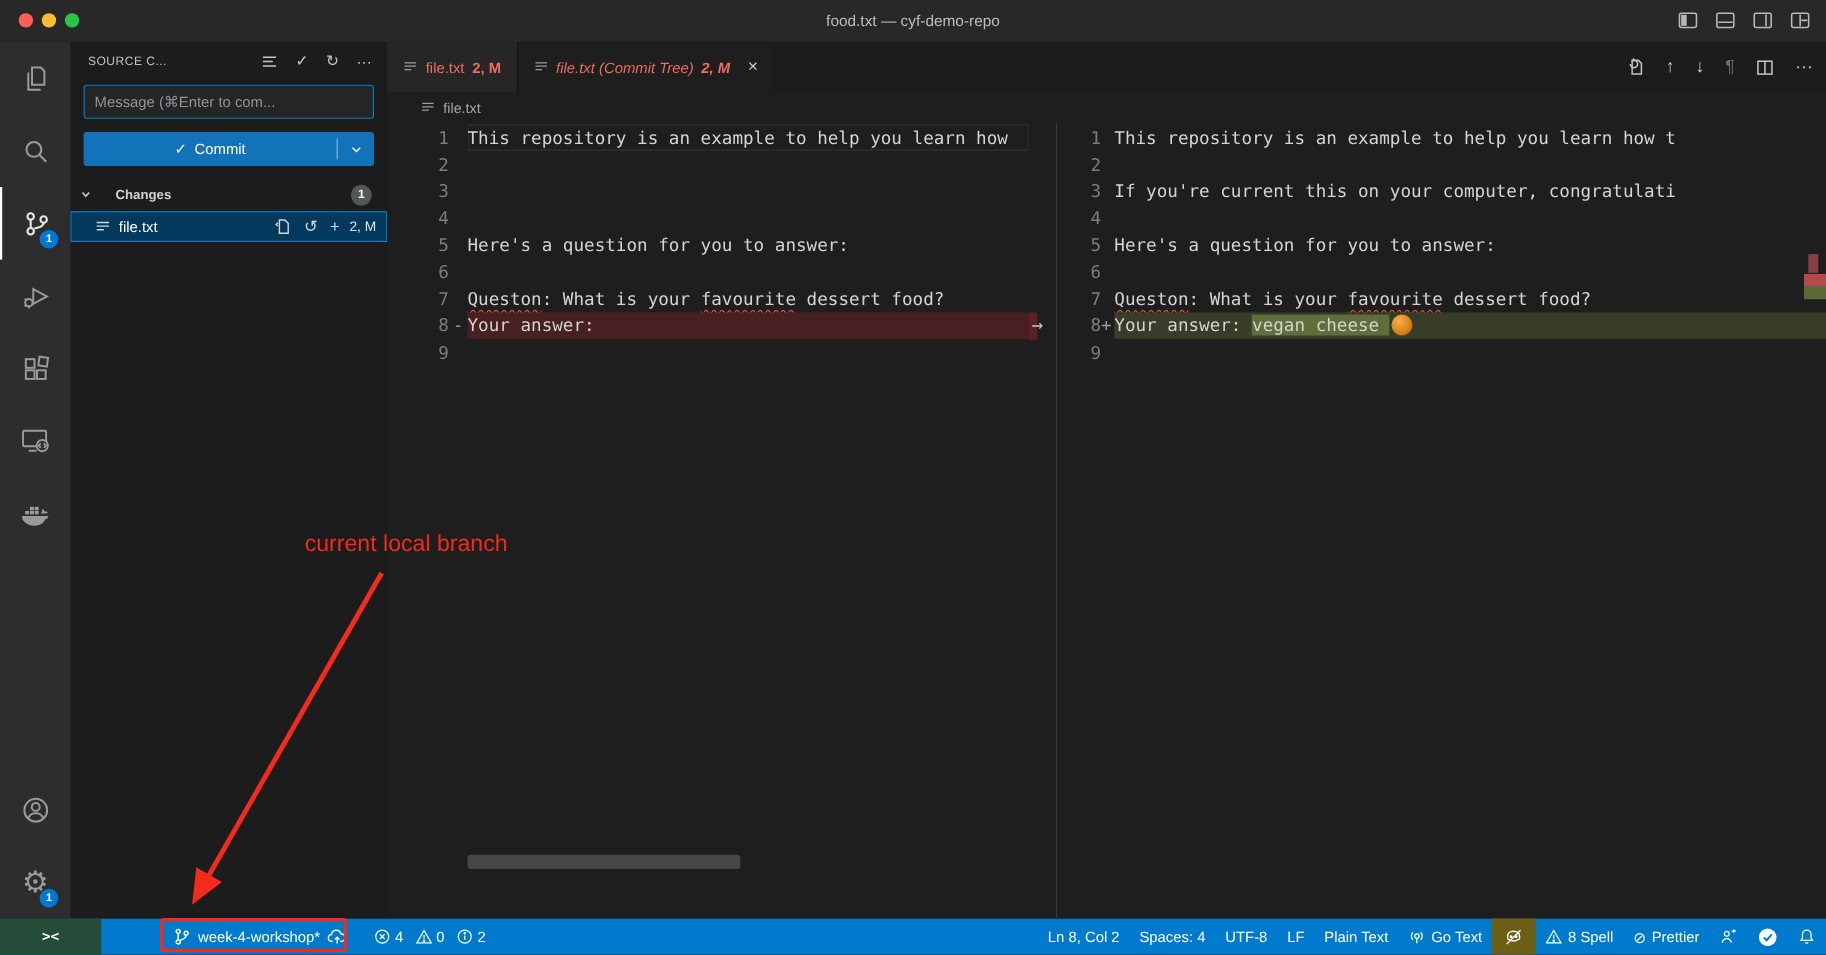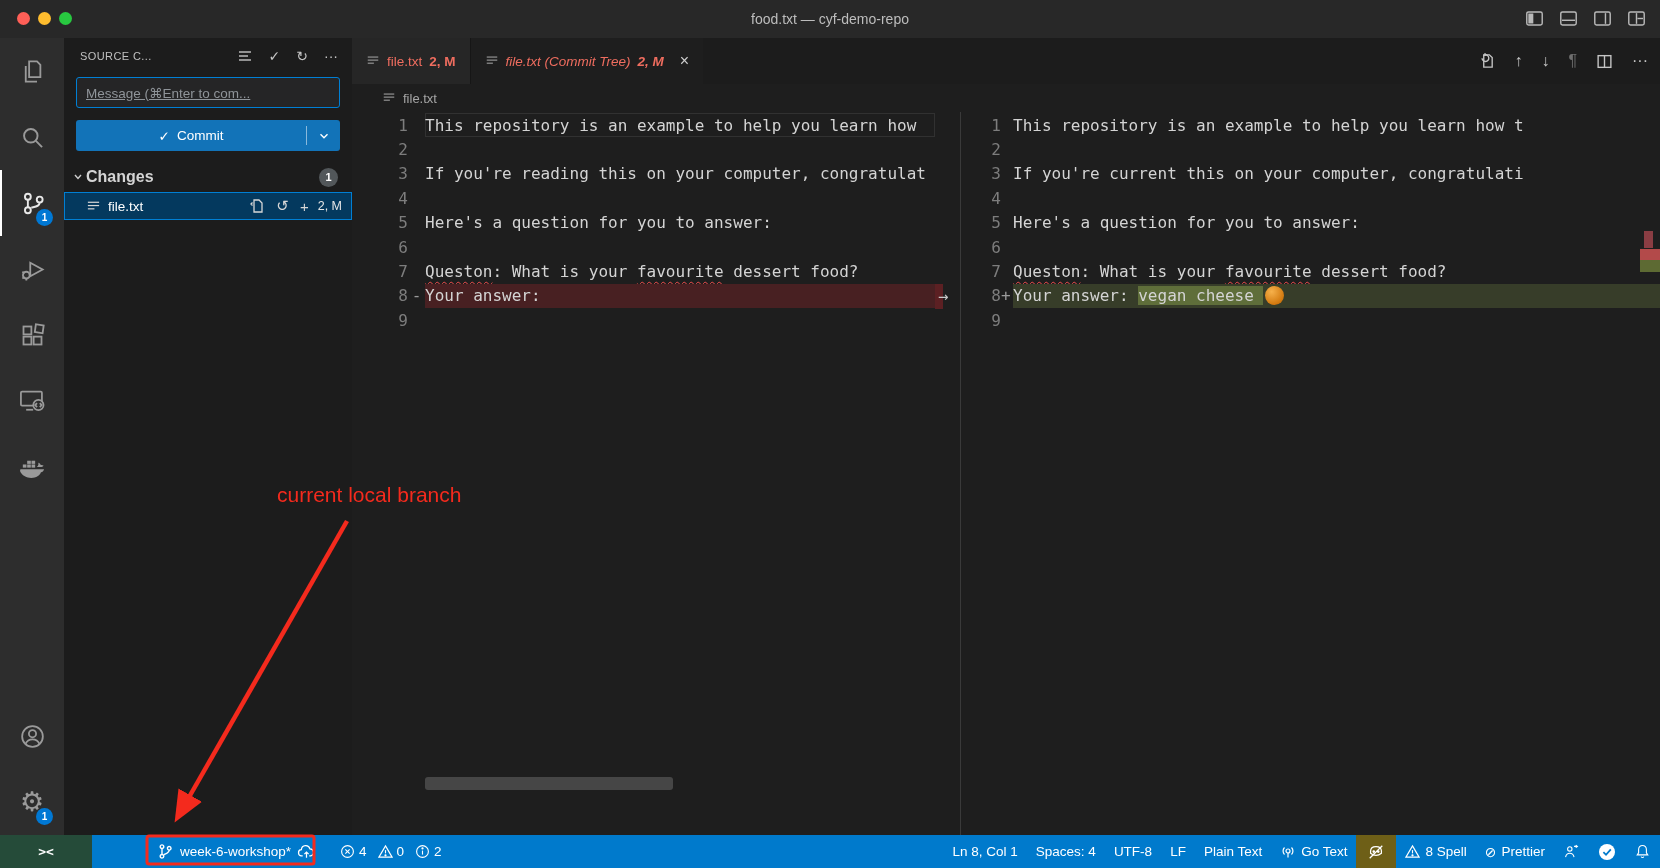--- a/index.html
+++ b/index.html
@@ -24,27 +24,27 @@
   .ab-badge { position:absolute; right:11px; bottom:10px; min-width:17px; height:17px; border-radius:50%; background:var(--badge-blue); color:#fff; font-size:10px; font-weight:bold; display:flex; align-items:center; justify-content:center; }
   .ab-bottom { margin-top:auto; }
   .gear-glyph { font-size:27px; color:#9a9a9a; line-height:1; }
 
   
   .sidebar { width:288px; background:#1c1c1c; flex-shrink:0; font-size:13px; display:flex; flex-direction:column; }
   .sc-header { height:35px; display:flex; align-items:center; padding:0 14px 0 16px; }
   .sc-title { font-size:11px; letter-spacing:.4px; color:#c0c0c0; flex:1; white-space:nowrap; }
   .sc-actions { display:flex; gap:16px; align-items:center; color:#c5c5c5; }
   .sc-actions .glyph { font-size:14px; }
-  .msg-input { margin:4px 12px 8px; height:31px; background:#252526; border:1px solid var(--focus-border); border-radius:3px; display:flex; align-items:center; padding:0 9px; color:#8f9499; font-size:13.5px; white-space:nowrap; overflow:hidden;text-decoration:underline; }
+  .msg-input { margin:4px 12px 8px; height:31px; background:#252526; border:1px solid var(--focus-border); border-radius:3px; display:flex; align-items:center; padding:0 9px; color:#8f9499; font-size:13.5px; white-space:nowrap; overflow:hidden; }
   .commit-btn { margin:4px 12px 0; height:31px; background:var(--button-blue); border-radius:3px; display:flex; align-items:stretch; color:#ffffff; font-size:13.5px; cursor:pointer; }
   .commit-main { flex:1; display:flex; align-items:center; justify-content:center; gap:7px; }
   .commit-sep { width:1px; background:rgba(255,255,255,.5); margin:6px 0; }
   .commit-chev { width:33px; display:flex; align-items:center; justify-content:center; }
   .changes-header { margin-top:14px; height:24px; display:flex; align-items:center; padding:0 14px 0 6px; color:#d4d4d4; }
-  .changes-label { font-size:16px; font-weight:700; margin-left:0; flex:1; }
+  .changes-label { font-size:12px; font-weight:700; margin-left:19px; flex:1; }
   .count-badge { min-width:19px; height:19px; border-radius:10px; background:#52575a; color:#ffffff; font-size:11px; font-weight:bold; display:flex; align-items:center; justify-content:center; padding:0 5px; }
   .file-row { margin-top:3px; height:28px; background:var(--selection-blue); outline:1px solid var(--focus-border); outline-offset:-1px; display:flex; align-items:center; padding:0 10px 0 22px; color:#ffffff; font-size:13.5px; gap:7px; }
   .file-name { flex:1; }
   .row-actions { display:flex; align-items:center; gap:11px; color:#d7d7d7; }
   .row-actions .glyph { font-size:15px; }
   .file-badge { font-size:12.5px; color:#e6e6e6; margin-left:2px; }
 
   
   .editor { flex:1; min-width:0; display:flex; flex-direction:column; background:#1e1e1e; }
   .tabbar { height:46px; background:#1c1c1c; display:flex; position:relative; flex-shrink:0; }
@@ -321,21 +321,21 @@
           <line x1="2" y1="10.5" x2="9" y2="10.5"></line>
         </svg>
       <span>file.txt</span>
     </div>
 
     <div class="diff">
       <div class="pane left" id="left-pane">
         <div class="hscroll"></div>
       <div class="row boxed"><span class="gutter">1</span><span class="sign"></span><span class="code"><span>This repository is an example to help you learn how </span></span></div>
           <div class="row"><span class="gutter">2</span><span class="sign"></span><span class="code"></span></div>
-          <div class="row"><span class="gutter">3</span><span class="sign"></span><span class="code"><span>If you're reading this on your computer, congratulat</span></span></div>
+          <div class="row"><span class="gutter">3</span><span class="sign"></span></div>
           <div class="row"><span class="gutter">4</span><span class="sign"></span><span class="code"></span></div>
           <div class="row"><span class="gutter">5</span><span class="sign"></span><span class="code"><span>Here's a question for you to answer:</span></span></div>
           <div class="row"><span class="gutter">6</span><span class="sign"></span><span class="code"></span></div>
           <div class="row"><span class="gutter">7</span><span class="sign"></span><span class="code"><span class="squiggle">Queston</span><span>: What is your </span><span class="squiggle">favourite</span><span> dessert food?</span></span></div>
           <div class="row del"><span class="gutter">8</span><span class="sign">-</span><span class="code"><span>Your answer:</span></span></div>
           <div class="row"><span class="gutter">9</span><span class="sign"></span><span class="code"></span></div>
         </div>
       <div class="strip">
         <div class="strip-del-marker"></div>
         <span class="strip-arrow">→</span>
@@ -365,21 +365,21 @@
     <span>&gt;&lt;</span>
   </div>
   <div class="sb-item branch">
     <svg width="17" height="17" viewBox="0 0 16 16" fill="none" stroke="#ffffff" stroke-width="1.3">
         <circle cx="4.7" cy="3.5" r="1.7"></circle>
         <circle cx="4.7" cy="12.5" r="1.7"></circle>
         <circle cx="11.5" cy="5" r="1.7"></circle>
         <line x1="4.7" y1="5.2" x2="4.7" y2="10.8"></line>
         <path d="M11.5 6.7c0 2.8-3.2 3.4-5.2 4.4"></path>
       </svg>
-    <span>week-6-workshop*</span>
+    <span>week-4-workshop*</span>
     <svg width="19" height="19" viewBox="0 0 20 20" fill="none" stroke="#ffffff" stroke-width="1.3">
         <path d="M6 14.5h-1a3.2 3.2 0 01-.4-6.4 4.6 4.6 0 019-.9 3.7 3.7 0 01.9 7.3h-1.6"></path>
         <path d="M10 16.5v-5.5M7.8 12.8L10 10.6l2.2 2.2"></path>
       </svg>
   </div>
   <div class="sb-item problems">
     <svg width="15" height="15" viewBox="0 0 16 16" fill="none" stroke="#ffffff" stroke-width="1.2">
         <circle cx="8" cy="8" r="6.3"></circle>
         <line x1="5.7" y1="5.7" x2="10.3" y2="10.3"></line>
         <line x1="10.3" y1="5.7" x2="5.7" y2="10.3"></line>
@@ -394,21 +394,21 @@
     <svg width="15" height="15" viewBox="0 0 16 16" fill="none" stroke="#ffffff" stroke-width="1.2">
         <circle cx="8" cy="8" r="6.3"></circle>
         <line x1="8" y1="7" x2="8" y2="11.3"></line>
         <circle cx="8" cy="4.7" r="0.6" fill="#ffffff"></circle>
       </svg>
     <span class="num">2</span>
   </div>
 
   <div class="sb-right">
     <div class="sb-item">
-        <span>Ln 8, Col 1</span>
+        <span>Ln 8, Col 2</span>
       </div>
     <div class="sb-item">
         <span>Spaces: 4</span>
       </div>
     <div class="sb-item">
         <span>UTF-8</span>
       </div>
     <div class="sb-item">
         <span>LF</span>
       </div>

